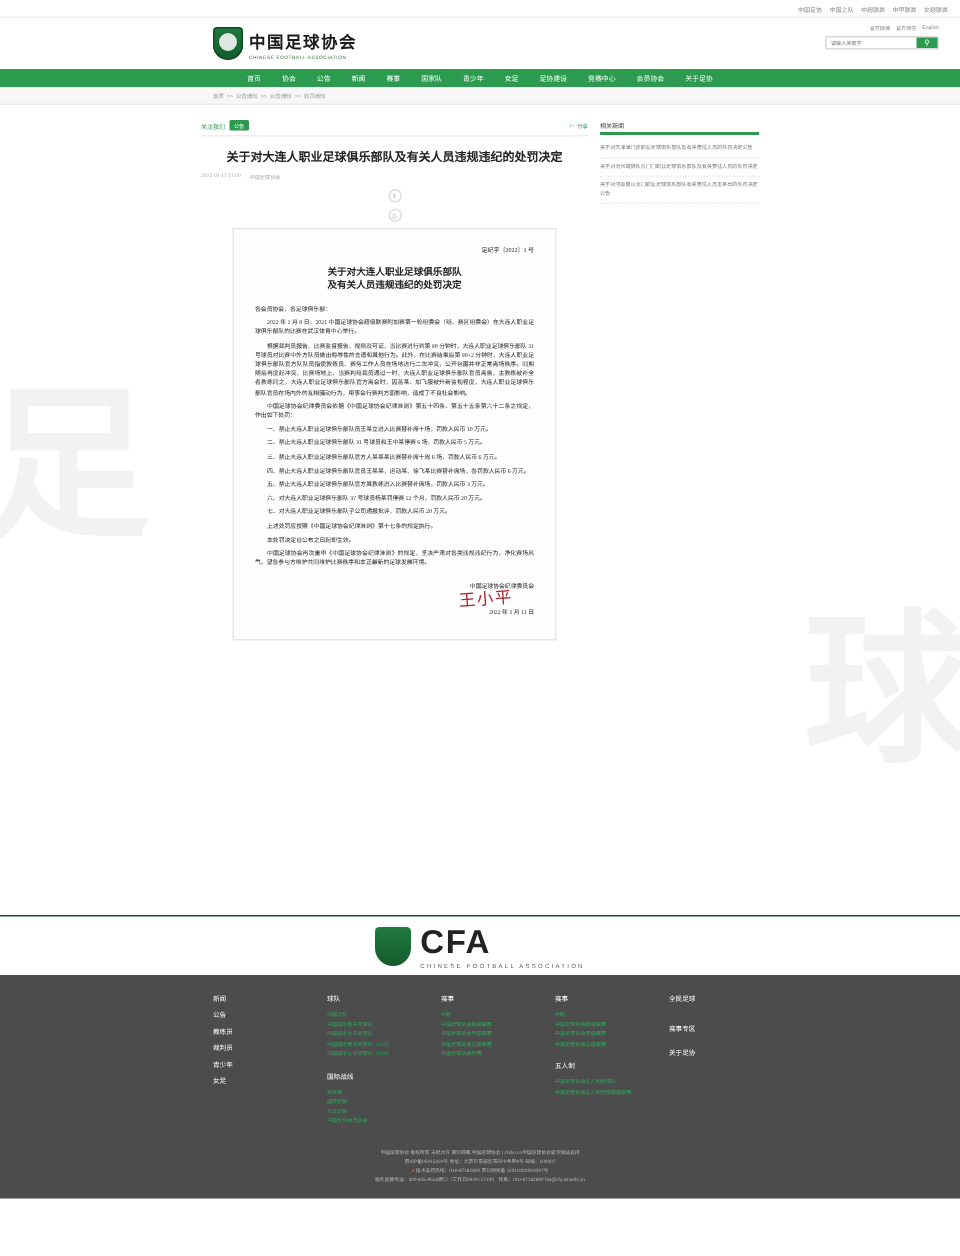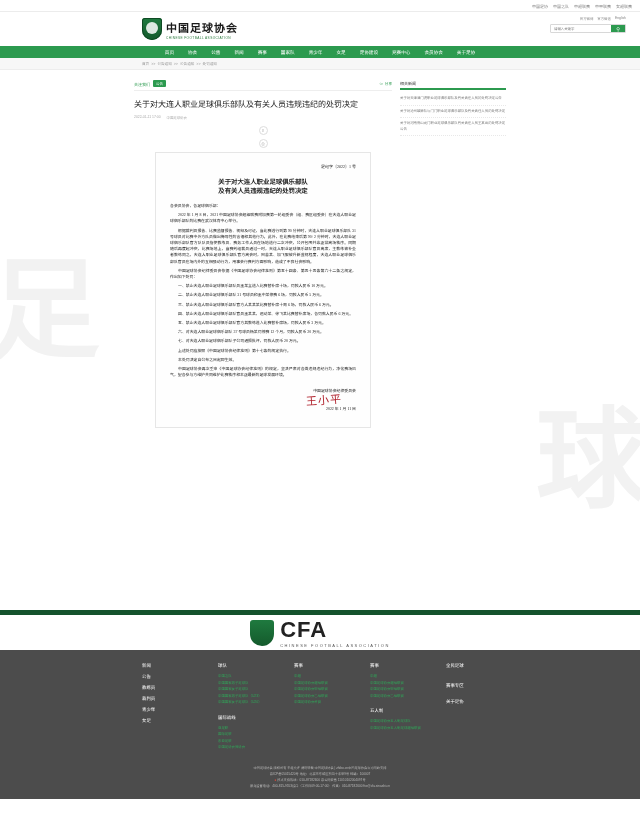--- a/index.html
+++ b/index.html
@@ -119,21 +119,21 @@
   .art-head {
     border-bottom:1px solid #eee;
     display:flex; align-items:center; justify-content:space-between;
     padding-bottom:3px;
   }
   .art-head-left { display:flex; align-items:center; gap:3px; font-size:4px; color:#2c9a4f;}
   .tag-pill{ background:#2c9a4f;color:#fff;padding:1px 3px;border-radius:1px;font-size:3.4px;}
   .share { display:flex;align-items:center;gap:2px;font-size:3.6px;color:#2c9a4f;}
 
   h1.art-title {
-    font-size:8px; line-height:12px; color:#222; margin:8px 0 4px 0; font-weight:normal;
+    font-size:8px; line-height:12px; color:#222; margin:8px 0 4px 0; font-weight:bold;text-align:center;
   }
   .art-meta { font-size:3.4px; color:#aaa; display:flex; gap:6px; margin-bottom:6px;}
 
   .tool-col { display:flex; flex-direction:column; gap:4px; align-items:center; margin:6px 0 4px 0;}
   .tool-ico {
     width:9px;height:9px;border:1px solid #ddd;border-radius:50%;
     display:flex;align-items:center;justify-content:center;font-size:4px;color:#999;
   }
 
   
@@ -167,21 +167,21 @@
   }
   .rail-item {
     font-size:3.4px; color:#777; line-height:5.5px;
     border-bottom:1px dotted #e8e8e8; padding:3px 0;
   }
 
   
   .cfa-band {
     height:40px; background:#ffffff;
     display:flex; align-items:center; justify-content:center; gap:6px;
-    border-top:5px solid #14532d;
+    border-top:1px solid #14532d;
   }
   .cfa-band .crest2{
     width:24px;height:26px;background:linear-gradient(#1f7a3f,#145a2c);
     border-radius:3px 3px 12px 12px;
   }
   .cfa-word { font-size:22px; font-weight:bold; color:#222; letter-spacing:1px;}
   .cfa-sub { font-size:4px; color:#555; letter-spacing:1.5px; }
 
   
   .footer {

